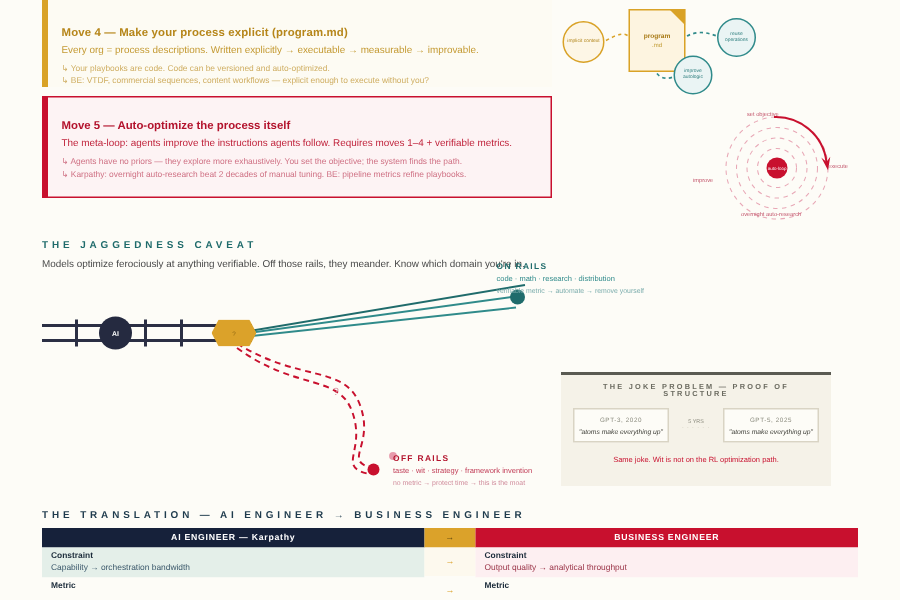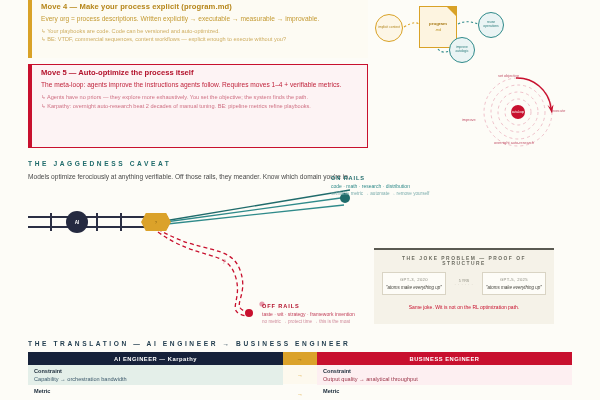--- a/index.html
+++ b/index.html
@@ -11,34 +11,34 @@
     position:relative;
   }
   .page{position:absolute;inset:0;}
 
   
   .move4{
     position:absolute;left:28px;top:0;width:340px;height:58px;
     background:#fdfbf3;
     border-left:4px solid #d9a227;
     box-sizing:border-box;
-    padding:2px 8px 0 9px;
+    padding:17px 8px 0 9px;
   }
   .m4-title{font-size:7.6px;font-weight:bold;color:#b6861a;letter-spacing:.1px;margin-bottom:3px;}
   .m4-lead{font-size:6.6px;color:#c49a33;line-height:1.45;margin-bottom:3px;}
   .m4-sub{font-size:5.6px;color:#cfae62;line-height:1.6;}
 
   
   .move5{
-    position:absolute;left:28px;top:64px;width:340px;height:84px;
+    position:absolute;left:28px;top:64px;width:340px;height:68px;
     background:#fdf3f4;
     border:1px solid #c8102e;
     border-left:4px solid #c8102e;
     box-sizing:border-box;
-    padding:3px 8px 0 9px;
+    padding:14px 8px 0 9px;
   }
   .m5-title{font-size:7.6px;font-weight:bold;color:#b3122c;margin-bottom:3px;}
   .m5-lead{font-size:6.6px;color:#c0243c;line-height:1.45;margin-bottom:3px;}
   .m5-sub{font-size:5.6px;color:#cf7184;line-height:1.7;}
 
   
   .progdiag{position:absolute;left:368px;top:0;width:232px;height:60px;}
   .progdoc{
     position:absolute;left:51px;top:6px;width:38px;height:42px;
     background:#fdf4e0;border:1.4px solid #d9a227;box-sizing:border-box;

